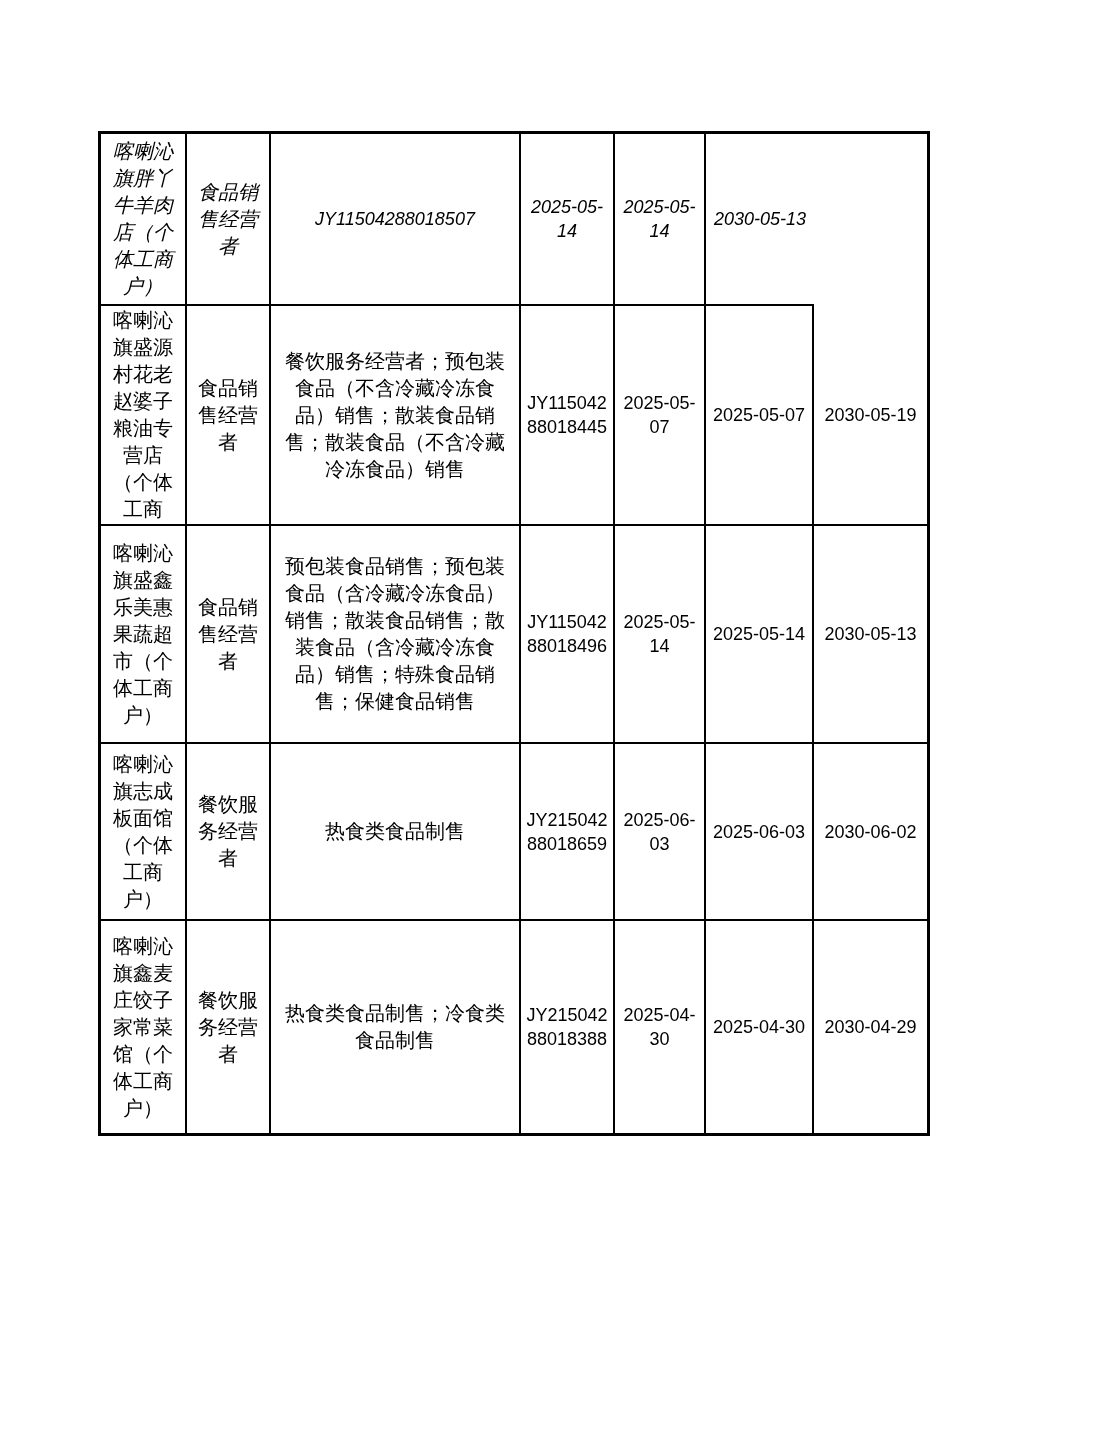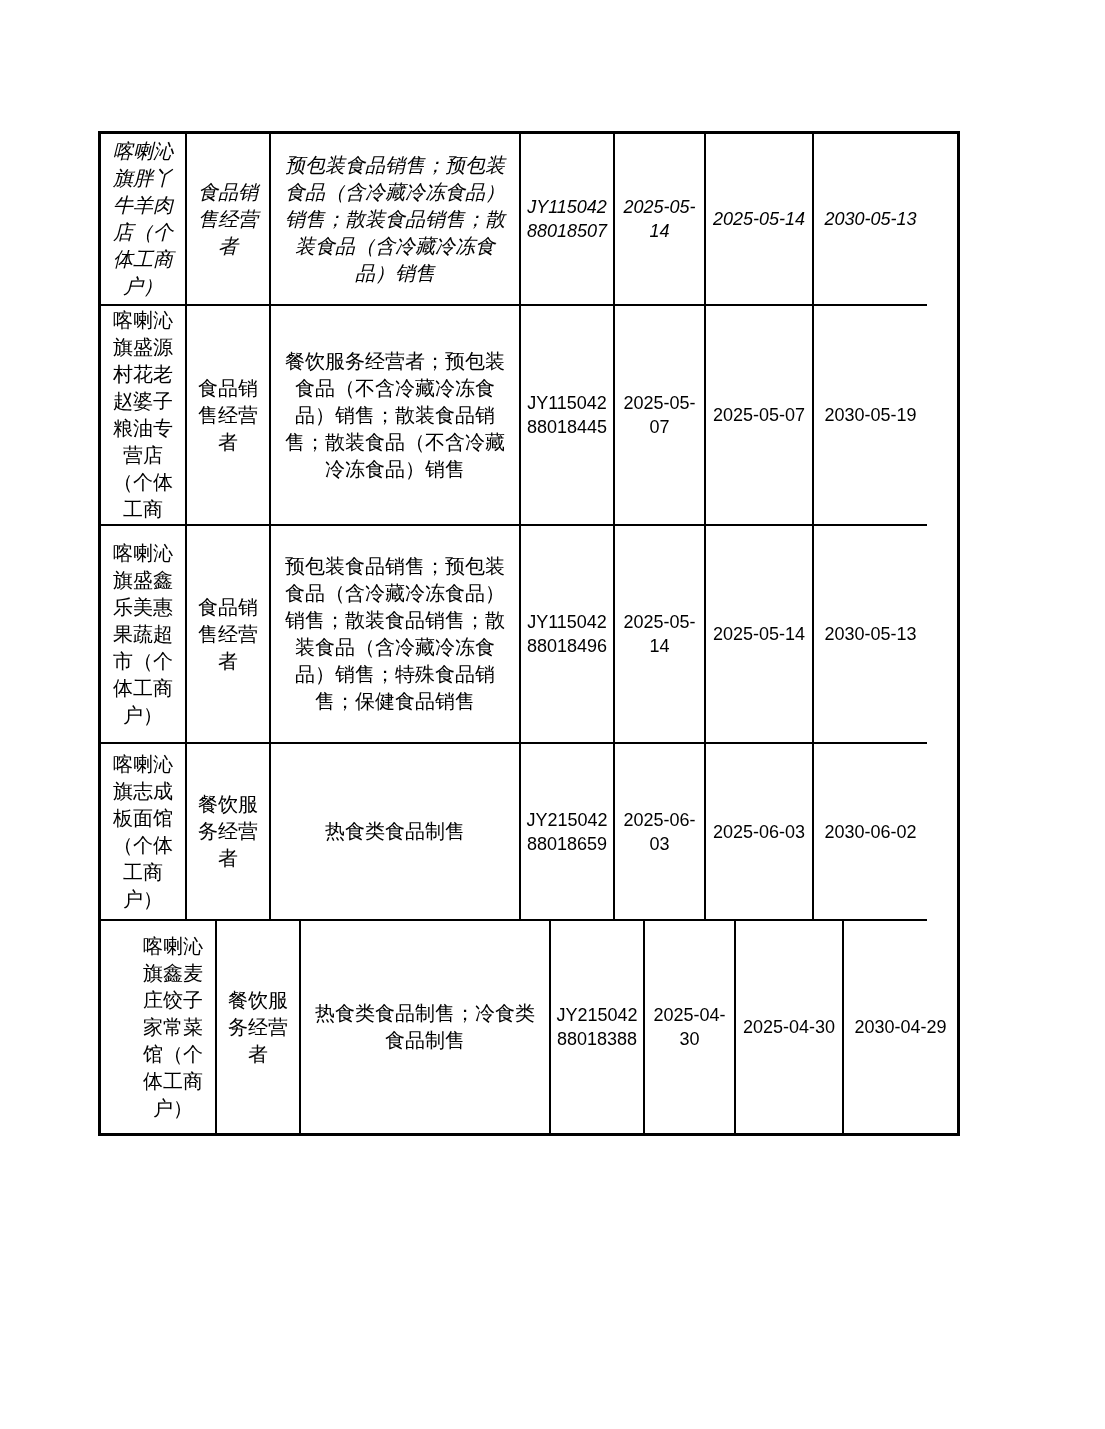--- a/index.html
+++ b/index.html
@@ -22,21 +22,21 @@
     background: #ffffff;
   }
   .tr {
     display: grid;
     grid-template-columns: 86px 84px 250px 94px 91px 108px 113px;
   }
   .tr:nth-child(1) { height: 172px; font-style: italic; }
   .tr:nth-child(2) { height: 220px; }
   .tr:nth-child(3) { height: 218px; }
   .tr:nth-child(4) { height: 177px; }
-  .tr:nth-child(5) { height: 212px; padding-left: 30px; }
+  .tr:nth-child(5) { height: 212px; }
   .td {
     box-sizing: border-box;
     border-right: 2px solid #000000;
     border-bottom: 2px solid #000000;
     overflow: hidden;
     display: flex;
     flex-direction: column;
     justify-content: center;
     justify-content: safe center;
     align-items: center;
@@ -64,23 +64,20 @@
 <body>
 
 <div class="license-table">
 
   <div class="tr">
     <div class="td cjk">
         <div class="cell-text">喀喇沁旗胖丫牛羊肉店（个体工商户）</div>
       </div>
     <div class="td cjk">
         <div class="cell-text">食品销售经营者</div>
-      </div>
-    <div class="td cjk">
-        <div class="cell-text">预包装食品销售；预包装食品（含冷藏冷冻食品）销售；散装食品销售；散装食品（含冷藏冷冻食品）销售</div>
       </div>
     <div class="td num license-no">
         <div class="cell-text">JY11504288018507</div>
       </div>
     <div class="td num">
         <div class="cell-text">2025-05-14</div>
       </div>
     <div class="td num">
         <div class="cell-text">2025-05-14</div>
       </div>

